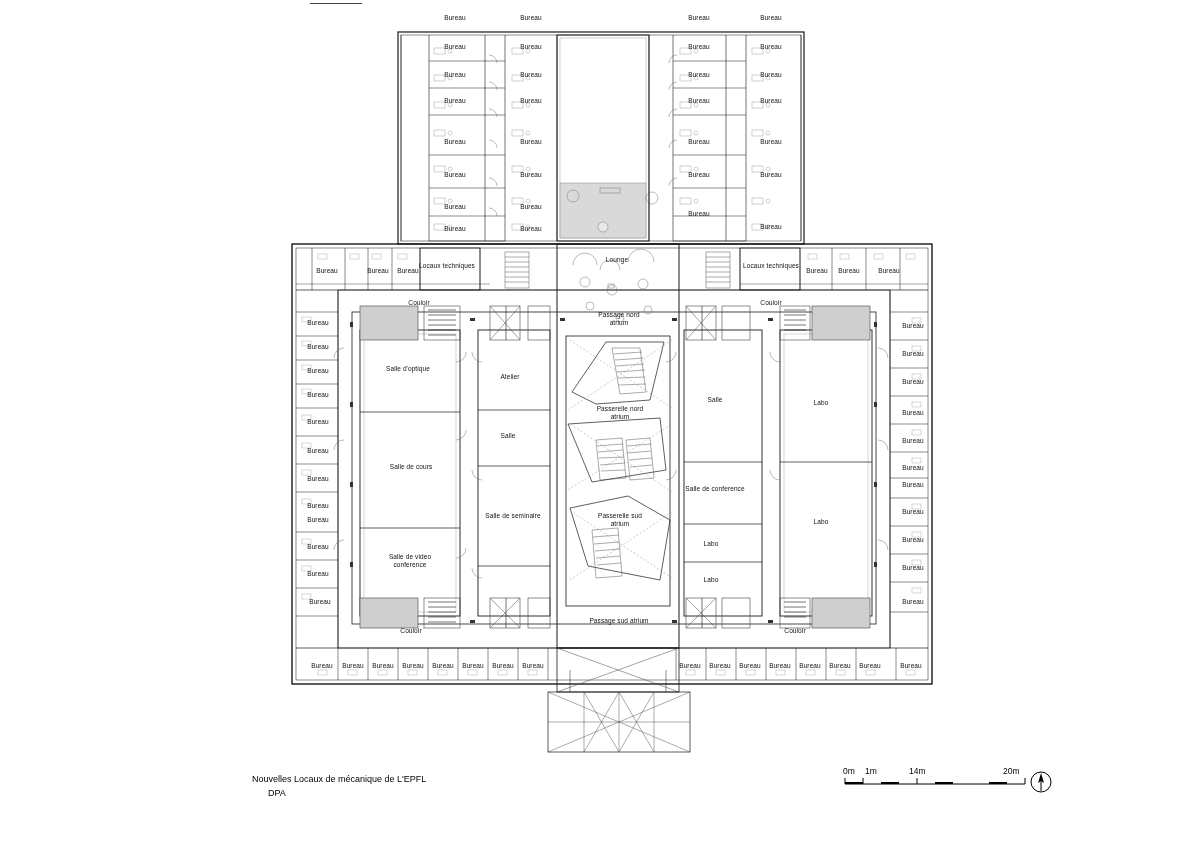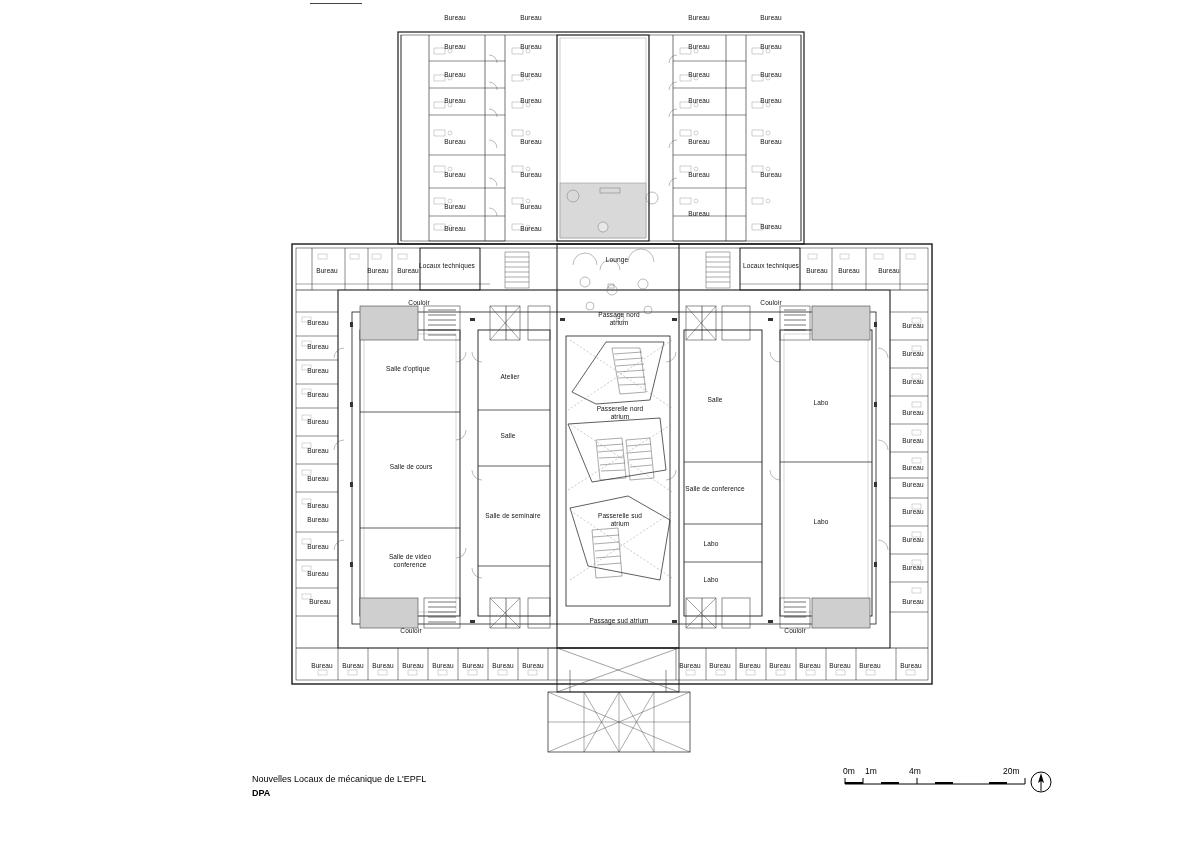--- a/index.html
+++ b/index.html
@@ -4,21 +4,21 @@
 <style>
   html,body{margin:0;padding:0;background:#ffffff;}
   body{width:1200px;height:849px;position:relative;overflow:hidden;
        font-family:"Liberation Sans", sans-serif;color:#1a1a1a;}
   #plan{position:absolute;left:0;top:0;width:1200px;height:849px;}
   .lbl{position:absolute;font-size:6.5px;line-height:7px;color:#111;white-space:nowrap;
        transform:translate(-50%,-50%);letter-spacing:0.1px;}
   .lbl.two{line-height:7.5px;white-space:normal;text-align:center;width:60px;}
   .caption{position:absolute;font-size:9px;color:#000;}
   .caption.title{left:252px;top:774px;}
-  .caption.sub{left:252px;top:788px;font-weight:bold;}
+  .caption.sub{left:268px;top:788px;font-weight:normal;}
   .scalebar{position:absolute;left:843px;top:768px;width:190px;height:26px;}
   .scaletxt{position:absolute;font-size:8.5px;color:#000;}
   .northwrap{position:absolute;left:1029px;top:770px;width:24px;height:24px;}
   .topline{position:absolute;left:310px;top:3px;width:52px;height:0;border-top:1px solid #444;}
 </style>
 </head>
 <body>
 
 <div>
 
@@ -609,21 +609,21 @@
       </g>
       <g fill="#000">
         <rect x="2" y="14" width="18" height="2"></rect>
         <rect x="38" y="14" width="18" height="2"></rect>
         <rect x="92" y="14" width="18" height="2"></rect>
         <rect x="146" y="14" width="18" height="2"></rect>
       </g>
     </svg>
     <div class="scaletxt" style="left:0px;top:-2px;">0m</div>
     <div class="scaletxt" style="left:22px;top:-2px;">1m</div>
-    <div class="scaletxt" style="left:66px;top:-2px;">4m</div>
+    <div class="scaletxt" style="left:66px;top:-2px;">14m</div>
     <div class="scaletxt" style="left:160px;top:-2px;">20m</div>
   </div>
 
   <div class="northwrap">
     <svg width="24" height="24" viewBox="0 0 24 24">
       <circle cx="12" cy="12" r="10" fill="none" stroke="#000" stroke-width="1"></circle>
       <path d="M12 3 L15 13 L12 11 L9 13 Z" fill="#000"></path>
       <line x1="12" y1="11" x2="12" y2="21" stroke="#000" stroke-width="1"></line>
     </svg>
   </div>

